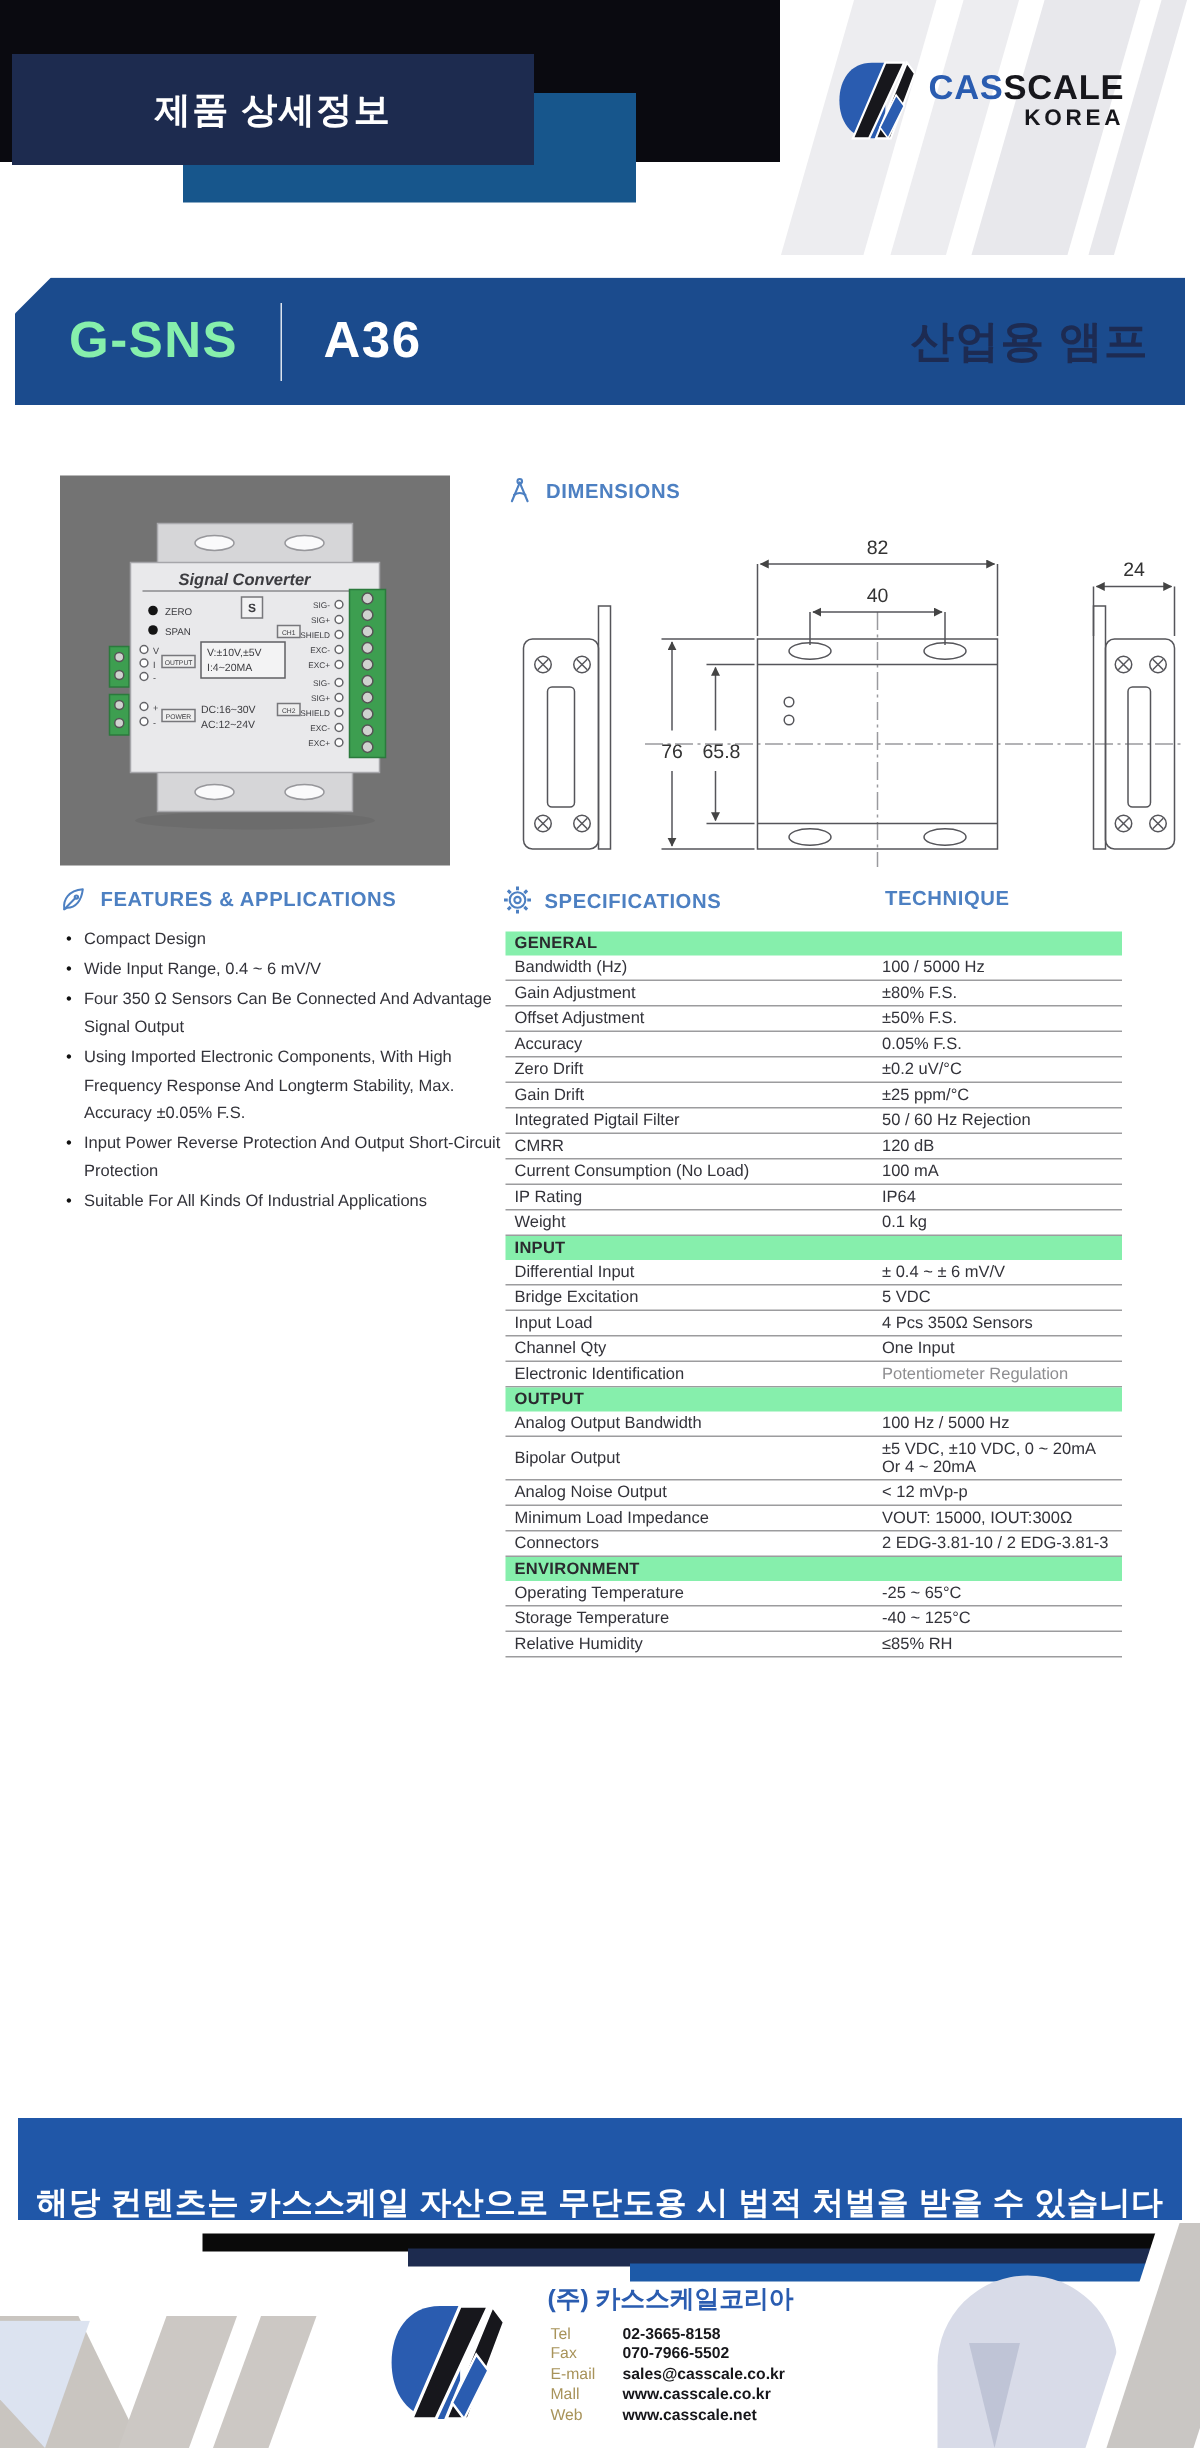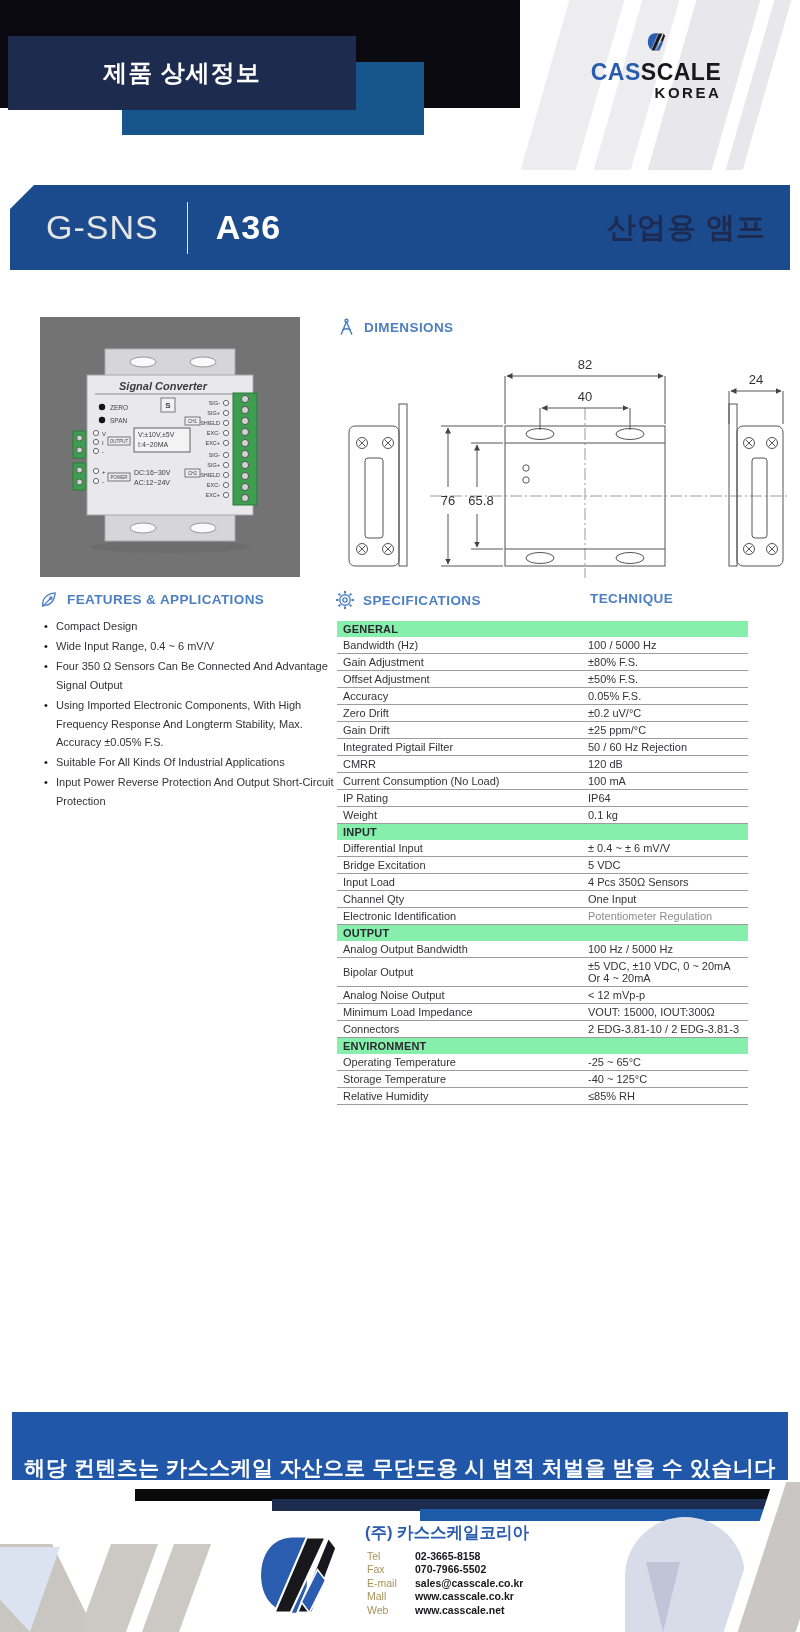--- a/index.html
+++ b/index.html
@@ -12,31 +12,31 @@
   .hdr-wm2 { left:672px; top:0; width:95px; height:170px; background:#e8e8ec; transform:skewX(-16deg); }
   .hdr-wm3 { left:600px; top:0; width:18px; height:170px; background:#fff; transform:skewX(-16deg); }
   .hdr-wm4 { left:736px; top:0; width:14px; height:170px; background:#fff; transform:skewX(-16deg); }
 
   .hdr-black { position:absolute; left:0; top:0; width:520px; height:108px; background:#0a0a10; }
   .hdr-blue-box { position:absolute; left:122px; top:62px; width:302px; height:73px; background:#17568c; }
   .hdr-navy-box { position:absolute; left:8px; top:36px; width:348px; height:74px; background:#1d2b4f;
                   display:flex; align-items:center; justify-content:center; }
   .hdr-navy-box span { color:#fff; font-size:24px; font-weight:bold; letter-spacing:1px; }
 
-  .logo-top { position:absolute; left:556px; top:32px; width:200px; height:70px; display:flex; align-items:center; gap:9px;flex-direction:column; }
+  .logo-top { position:absolute; left:556px; top:32px; width:200px; height:70px; display:flex; align-items:center; gap:9px; }
   .logo-words { display:flex; flex-direction:column; align-items:flex-end; }
   .logo-line1 { font-size:23px; font-weight:bold; letter-spacing:0.5px; line-height:1; }
   .logo-cas { color:#2a5cb0; } .logo-scale { color:#17171c; }
   .logo-korea { font-size:15px; font-weight:bold; color:#17171c; letter-spacing:2.5px; line-height:1.2; }
 
   
   .banner { position:absolute; left:10px; top:185px; width:780px; height:85px; background:#1b4b8d;
             clip-path:polygon(24px 0, 100% 0, 100% 100%, 0 100%, 0 24px);
             display:flex; align-items:center; }
-  .banner .model-series { color:#e5e5e5; font-size:34px; font-weight:normal; margin-left:36px; letter-spacing:1px; }
+  .banner .model-series { color:#86efac; font-size:34px; font-weight:bold; margin-left:36px; letter-spacing:1px; }
   .banner .divider { width:1px; height:52px; background:rgba(255,255,255,.85); margin:0 28px; }
   .banner .model { color:#fff; font-size:34px; font-weight:bold; letter-spacing:1px; }
   .banner .category { position:absolute; right:24px; color:#1d2b52; font-size:29px; font-weight:bold; letter-spacing:1px; }
 
   
   .photo { position:absolute; left:40px; top:317px; width:260px; height:260px; background:#737373; }
   .photo svg { position:absolute; left:25px; top:18px; }
   .photo text { font-family:"Liberation Sans", sans-serif; fill:#3c3c40; }
 
   
@@ -328,22 +328,22 @@
         <circle cx="11.5" cy="8.5" r="1.2"></circle>
       </g>
     </svg>
     <span>FEATURES &amp; APPLICATIONS</span>
   </div>
   <ul class="features">
       <li>Compact Design</li>
       <li>Wide Input Range, 0.4 ~ 6 mV/V</li>
       <li>Four 350 Ω Sensors Can Be Connected And Advantage Signal Output</li>
       <li>Using Imported Electronic Components, With High Frequency Response And Longterm Stability, Max. Accuracy ±0.05% F.S.</li>
+      <li>Input Power Reverse Protection And Output Short-Circuit Protection</li>
       <li>Suitable For All Kinds Of Industrial Applications</li>
-      <li>Input Power Reverse Protection And Output Short-Circuit Protection</li>
     </ul>
 
   <div class="sec-head" style="left:335px; top:590px;">
     <svg width="20" height="20" viewBox="0 0 20 20">
       <g fill="none" stroke="#4d80c2" stroke-width="1.4">
         <circle cx="10" cy="10" r="5.2"></circle>
         <circle cx="10" cy="10" r="2.1"></circle>
         <g stroke-width="2">
           <line x1="10" y1="1" x2="10" y2="3.5"></line>
             <line x1="10" y1="16.5" x2="10" y2="19"></line>

